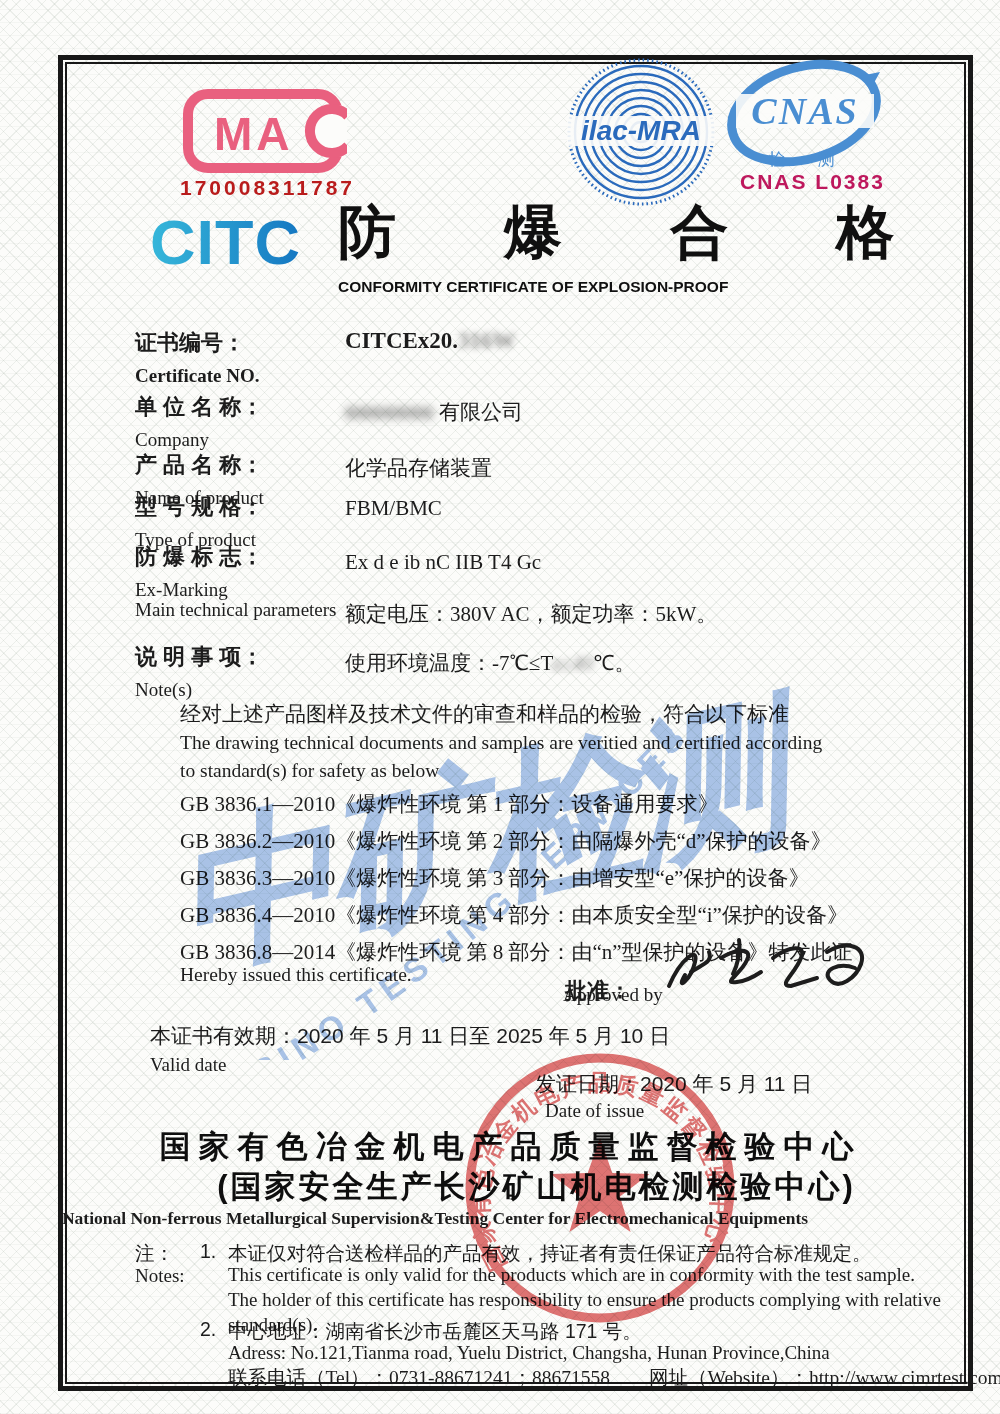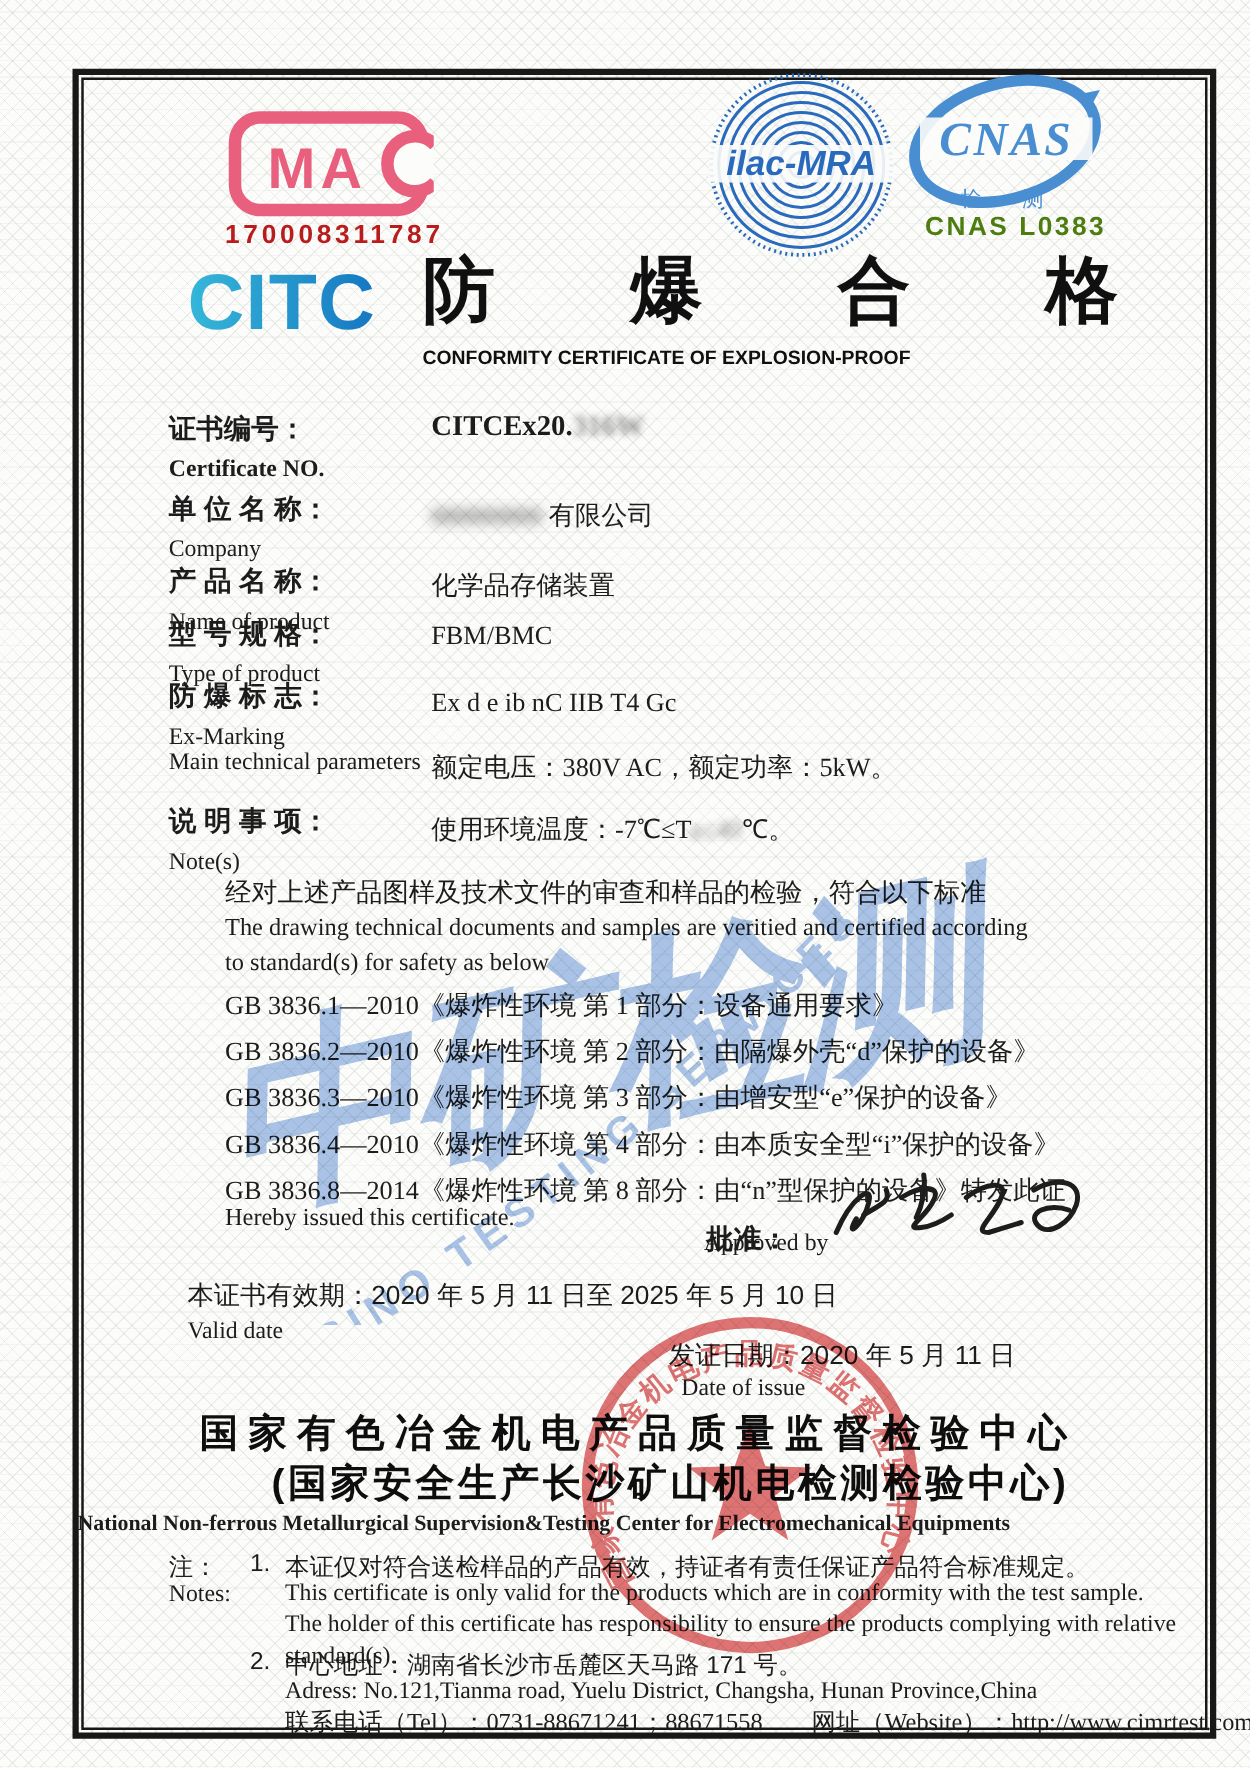--- a/index.html
+++ b/index.html
@@ -11,21 +11,21 @@
       repeating-linear-gradient(-45deg, rgba(150,165,150,.16) 0 1px, transparent 1px 9px),
       repeating-linear-gradient(0deg, rgba(150,165,150,.08) 0 1px, transparent 1px 13px),
       #fcfcfa;
   }
   .abs{position:absolute;}
   .zh{font-family:Liberation Sans, sans-serif;}
   .frame{left:58px;top:55px;width:905px;height:1326px;border:5px solid #181818;pointer-events:none;}
   .frame::before{content:"";position:absolute;inset:2px;border:2px solid #181818;}
   .cma-num{left:180px;top:176px;font-family:"Liberation Sans",sans-serif;font-weight:bold;font-size:21px;letter-spacing:3px;color:#b91c1c;}
   .cnas-zh{left:768px;top:148px;font-size:17px;letter-spacing:14px;color:#4a8ed2;font-family:"Liberation Sans",sans-serif;}
-  .cnas-code{left:740px;top:170px;font-size:21px;font-weight:bold;letter-spacing:2px;color:#4d7c0f;font-family:"Liberation Sans",sans-serif;}
+  .cnas-code{left:740px;top:170px;font-size:21px;font-weight:bold;letter-spacing:2px;color:#be185d;font-family:"Liberation Sans",sans-serif;}
   .citc{left:150px;top:206px;font-family:"Liberation Sans",sans-serif;font-weight:bold;font-size:63px;letter-spacing:1px;
         background:linear-gradient(90deg,#36b7da,#1577c2);-webkit-background-clip:text;background-clip:text;color:transparent;}
   .title-zh{left:338px;top:194px;font-family:"Liberation Sans",sans-serif;font-weight:bold;font-size:58px;letter-spacing:46px;white-space:nowrap;color:#101010;}
   .title-en{left:338px;top:278px;font-family:"Liberation Sans",sans-serif;font-weight:bold;font-size:15.5px;white-space:nowrap;color:#101010;}
   .flabel-zh{font-family:"Liberation Sans",sans-serif;font-weight:bold;font-size:22px;white-space:nowrap;}
   .flabel-en{font-size:19px;white-space:nowrap;margin-top:7px;}
   .flabel-en.strong{font-weight:bold;}
   .fvalue{font-size:21px;white-space:nowrap;}
   .fvalue.bold{font-weight:bold;font-size:23px;}
   .redact{filter:blur(3px);opacity:.5;}

